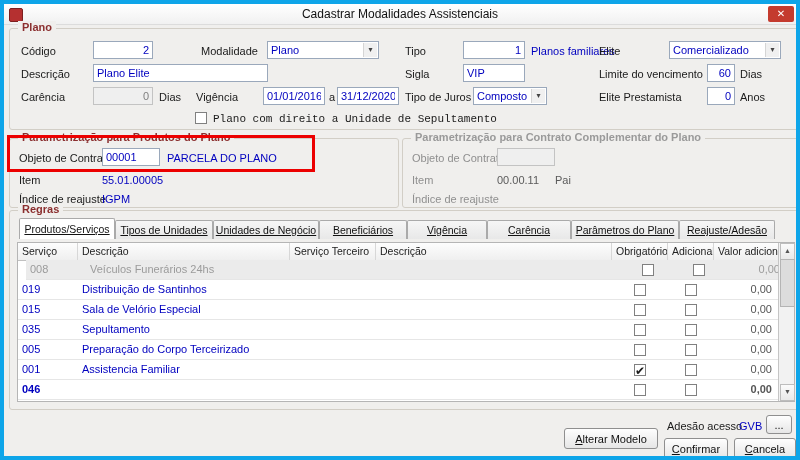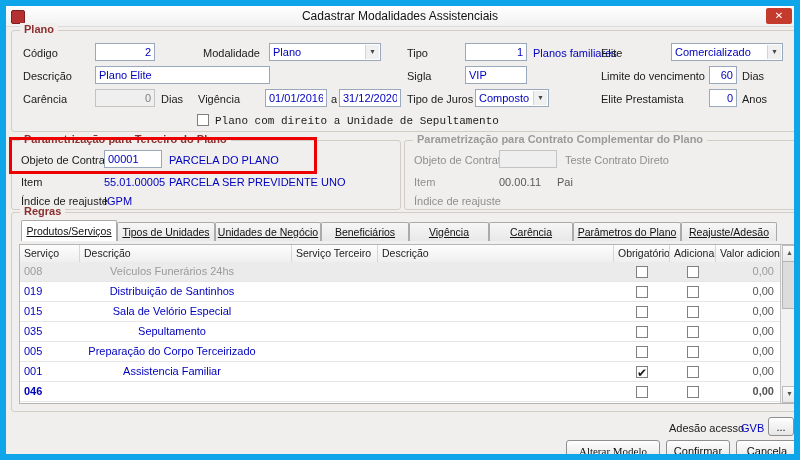--- a/index.html
+++ b/index.html
@@ -1,16 +1,16 @@
 <!DOCTYPE html>
 <html><head>
 <meta charset="utf-8">
 <style>
   html,body{margin:0;padding:0;background:#d8d8d8;}
-  .dialog{position:relative;width:800px;height:460px;background:#f0efed;border:6px solid #0ea5e9;
+  .dialog{position:relative;width:800px;height:460px;background:#f0efed;border:4px solid #0ea5e9;
           font-family:"Liberation Sans",sans-serif;overflow:hidden;box-sizing:border-box;}
   
   .titlebar{position:absolute;left:0;top:0;right:0;height:20px;background:linear-gradient(#ffffff,#f1f1f1);
             border-bottom:1px solid #dcdcdc;}
   .app-icon{position:absolute;left:5px;top:4px;width:12px;height:12px;background:#b53030;border:1px solid #7d1f1f;border-radius:2px;}
   .win-title{position:absolute;left:0;right:0;top:3px;text-align:center;font-size:12px;color:#111;}
   .close-btn{position:absolute;right:2px;top:2px;width:26px;height:16px;background:#c43b2e;color:#fff;
              font-size:10px;line-height:16px;text-align:center;border-radius:2px;cursor:pointer;}
   
   .group{position:absolute;border:1px solid #d2cec6;border-radius:3px;}
@@ -42,26 +42,26 @@
        background:linear-gradient(#f6f6f6,#e8e8e8);text-align:center;font-size:10.5px;line-height:18px;
        text-decoration:underline;color:#111;border-radius:2px 2px 0 0;cursor:pointer;white-space:nowrap;overflow:hidden;}
   .tab.active{top:7px;height:21px;background:#fff;z-index:2;line-height:21px;}
   
   .grid{position:absolute;background:#fff;border:1px solid #b5b5b5;box-sizing:content-box;}
   .ghead{position:absolute;left:0;top:0;width:760px;height:17px;background:linear-gradient(#fdfdfd,#efefef);
          border-bottom:1px solid #c0c0c0;}
   .hcell{position:absolute;top:0;height:17px;font-size:10.5px;line-height:17px;color:#222;padding-left:4px;
          box-sizing:border-box;border-right:1px solid #d7d7d7;white-space:nowrap;overflow:hidden;}
   .trow{position:absolute;left:0;width:760px;height:20px;border-bottom:1px solid #e6e6e6;background:#fff;box-sizing:border-box;}
-  .trow[data-disabled="true"]{background:#ebebeb;}
+  .trow[data-disabled="true"]{background:#ebebeb;margin-left:8px;}
   .trow[data-disabled="true"] .cell{color:#9b9b9b !important;}
   .cell{position:absolute;top:0;height:20px;font-size:11px;line-height:19px;white-space:nowrap;overflow:hidden;
         box-sizing:border-box;padding-left:4px;}
   .c-serv{left:0;width:60px;color:#0000bf;}
-  .c-desc{left:44px;width:212px;color:#0000bf;text-align:center;}
+  .c-desc{left:60px;width:212px;color:#0000bf;}
   .c-st{left:272px;width:86px;color:#0000bf;}
   .c-desc2{left:358px;width:236px;color:#0000bf;}
   .c-ob{left:594px;width:56px;text-align:center;padding-left:0;}
   .c-ad{left:650px;width:46px;text-align:center;padding-left:0;}
   .c-val{left:696px;width:64px;text-align:right;padding-right:6px;color:#555;}
   
   .sbar{position:absolute;top:0;bottom:0;width:16px;background:#f2f2f2;border-left:1px solid #c5c5c5;box-sizing:border-box;}
   .sbtn{position:absolute;left:1px;width:13px;height:15px;background:linear-gradient(#fbfbfb,#e9e9e9);
         border:1px solid #bdbdbd;font-size:7px;line-height:13px;text-align:center;color:#555;cursor:pointer;}
   .sthumb{position:absolute;left:1px;width:13px;background:#dcdcdc;border:1px solid #b4b4b4;cursor:pointer;}
@@ -124,38 +124,36 @@
     </div>
     <span class="lbl" style="left:589px;top:60px;">Elite Prestamista</span>
     <input class="inp num" style="left: 697px; top: 58px; width: 28px;" value="0">
     <span class="lbl" style="left:730px;top:60px;">Anos</span>
 
     <span class="cb abs" style="left:185px;top:83px;" data-checked="false"></span>
     <span class="lbl" style="left:203px;top:82px;font-family:Liberation Mono, monospace;">Plano com direito a Unidade de Sepultamento</span>
   </div>
 
   <div class="group" style="left:5px;top:134px;width:388px;height:68px;">
-    <span class="group-title">Parametrização para Terceiro do Plano</span>
+    <span class="group-title">Parametrização para Produtos do Plano</span>
     <span class="lbl" style="left:9px;top:11px;">Objeto de Contrato</span>
     <input class="inp" style="left: 92px; top: 9px; width: 58px;" value="00001">
     <span class="lbl bluev" style="left:157px;top:11px;">PARCELA DO PLANO</span>
     <span class="lbl" style="left:9px;top:33px;">Item</span>
     <span class="lbl bluev" style="left:92px;top:33px;">55.01.00005</span>
-    <span class="lbl bluev" style="left:157px;top:33px;">PARCELA SER PREVIDENTE UNO</span>
     <span class="lbl" style="left:9px;top:52px;">Índice de reajuste</span>
     <span class="lbl bluev" style="left:92px;top:52px;">IGPM</span>
   </div>
 
   <div class="annotation" style="left:3px;top:131px;width:302px;height:31px;"></div>
 
   <div class="group" style="left:398px;top:134px;width:397px;height:68px;">
     <span class="group-title dis">Parametrização para Contrato Complementar do Plano</span>
     <span class="lbl grayv" style="left:9px;top:11px;">Objeto de Contrato</span>
     <input class="inp disabled" style="left: 94px; top: 9px; width: 58px;" value="">
-    <span class="lbl grayv" style="left:160px;top:11px;">Teste Contrato Direto</span>
     <span class="lbl grayv" style="left:9px;top:33px;">Item</span>
     <span class="lbl grayd" style="left:94px;top:33px;">00.00.11</span>
     <span class="lbl grayd" style="left:152px;top:33px;">Pai</span>
     <span class="lbl grayv" style="left:9px;top:52px;">Índice de reajuste</span>
   </div>
 
   <div class="group" style="left:5px;top:206px;width:790px;height:198px;">
     <span class="group-title">Regras</span>
 
     <div class="tab active" style="left:9px;width:96px;">Produtos/Serviços</div>
@@ -246,17 +244,17 @@
         <div class="sthumb" style="top:16px;height:46px;"></div>
         <div class="sbtn" style="bottom:0;">▼</div>
       </div>
     </div>
   </div>
 
   <span class="lbl" style="left:663px;top:414px;">Adesão acesso</span>
   <span class="lbl bluev" style="left:735px;top:414px;">GVB</span>
   <button class="btn" style="left:762px;top:411px;width:26px;height:19px;">...</button>
 
-  <button class="btn ak" style="left:560px;top:434px;width:94px;height:21px;font-family:Liberation Serif, serif;">Alterar Modelo</button>
+  <button class="btn ak" style="left:560px;top:424px;width:94px;height:21px;">Alterar Modelo</button>
   <button class="btn ak" style="left:660px;top:434px;width:64px;height:21px;">Confirmar</button>
   <button class="btn ak" style="left:730px;top:434px;width:62px;height:21px;">Cancela</button>
 
 </div>
 
 </body></html>

